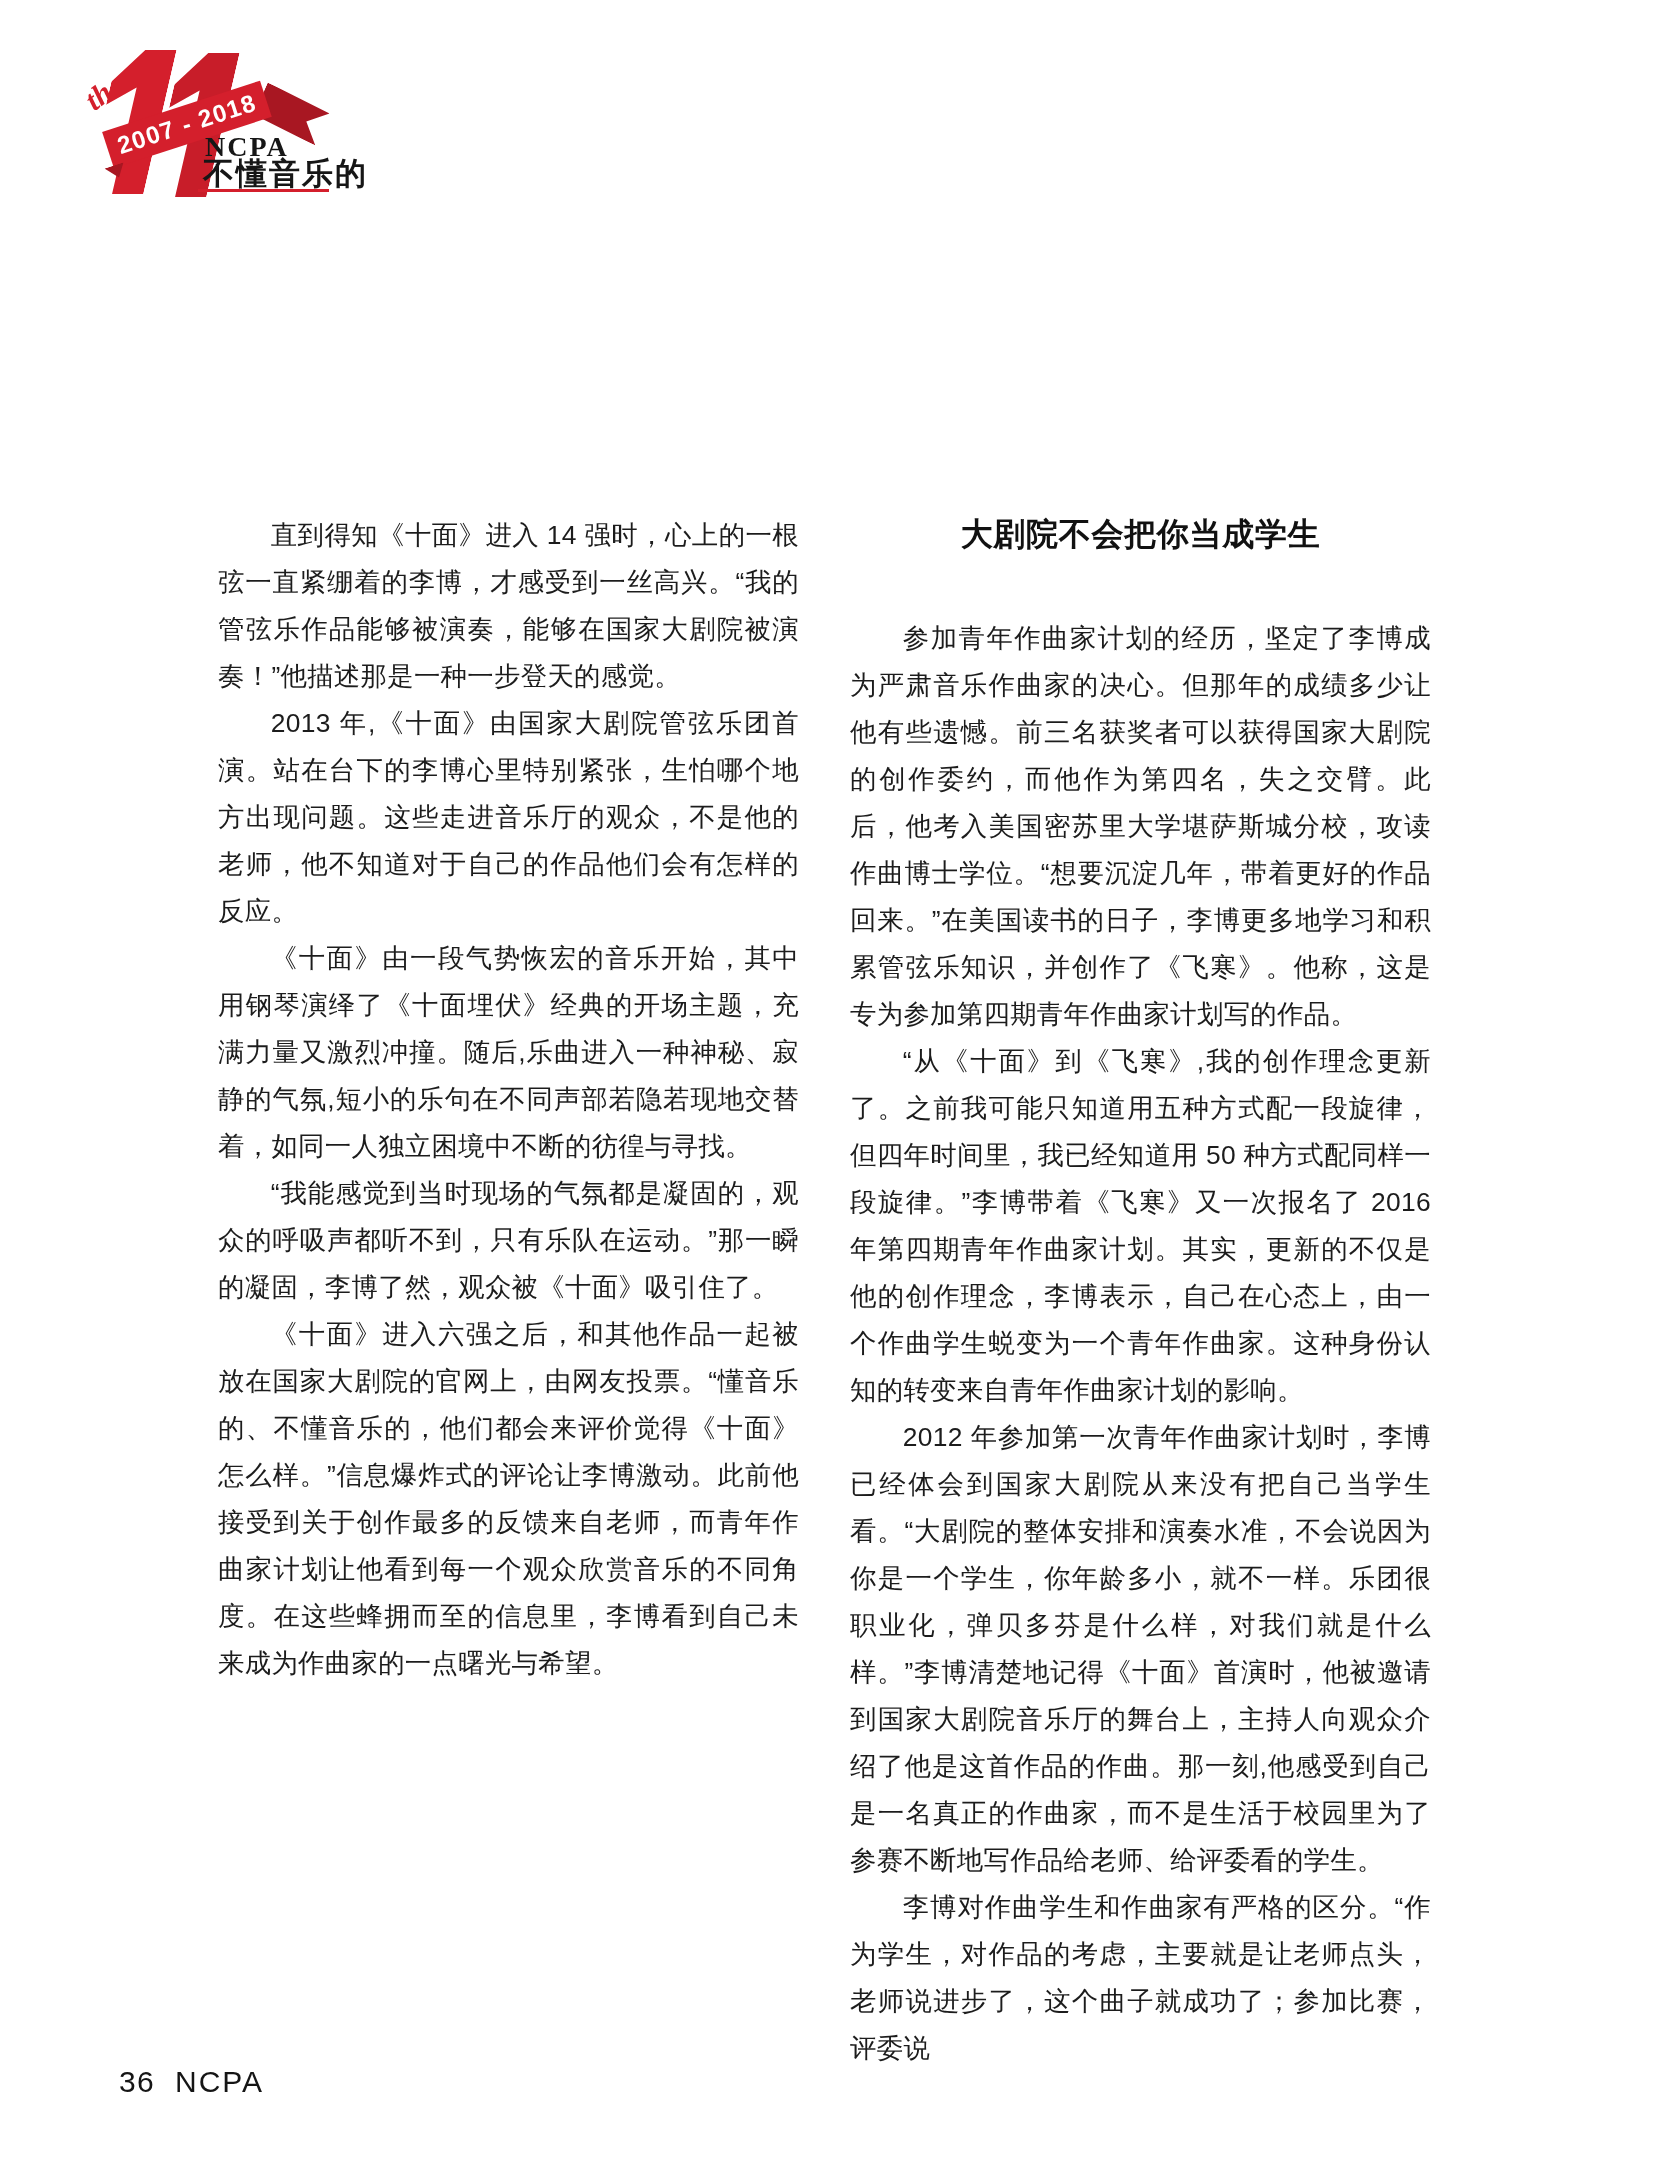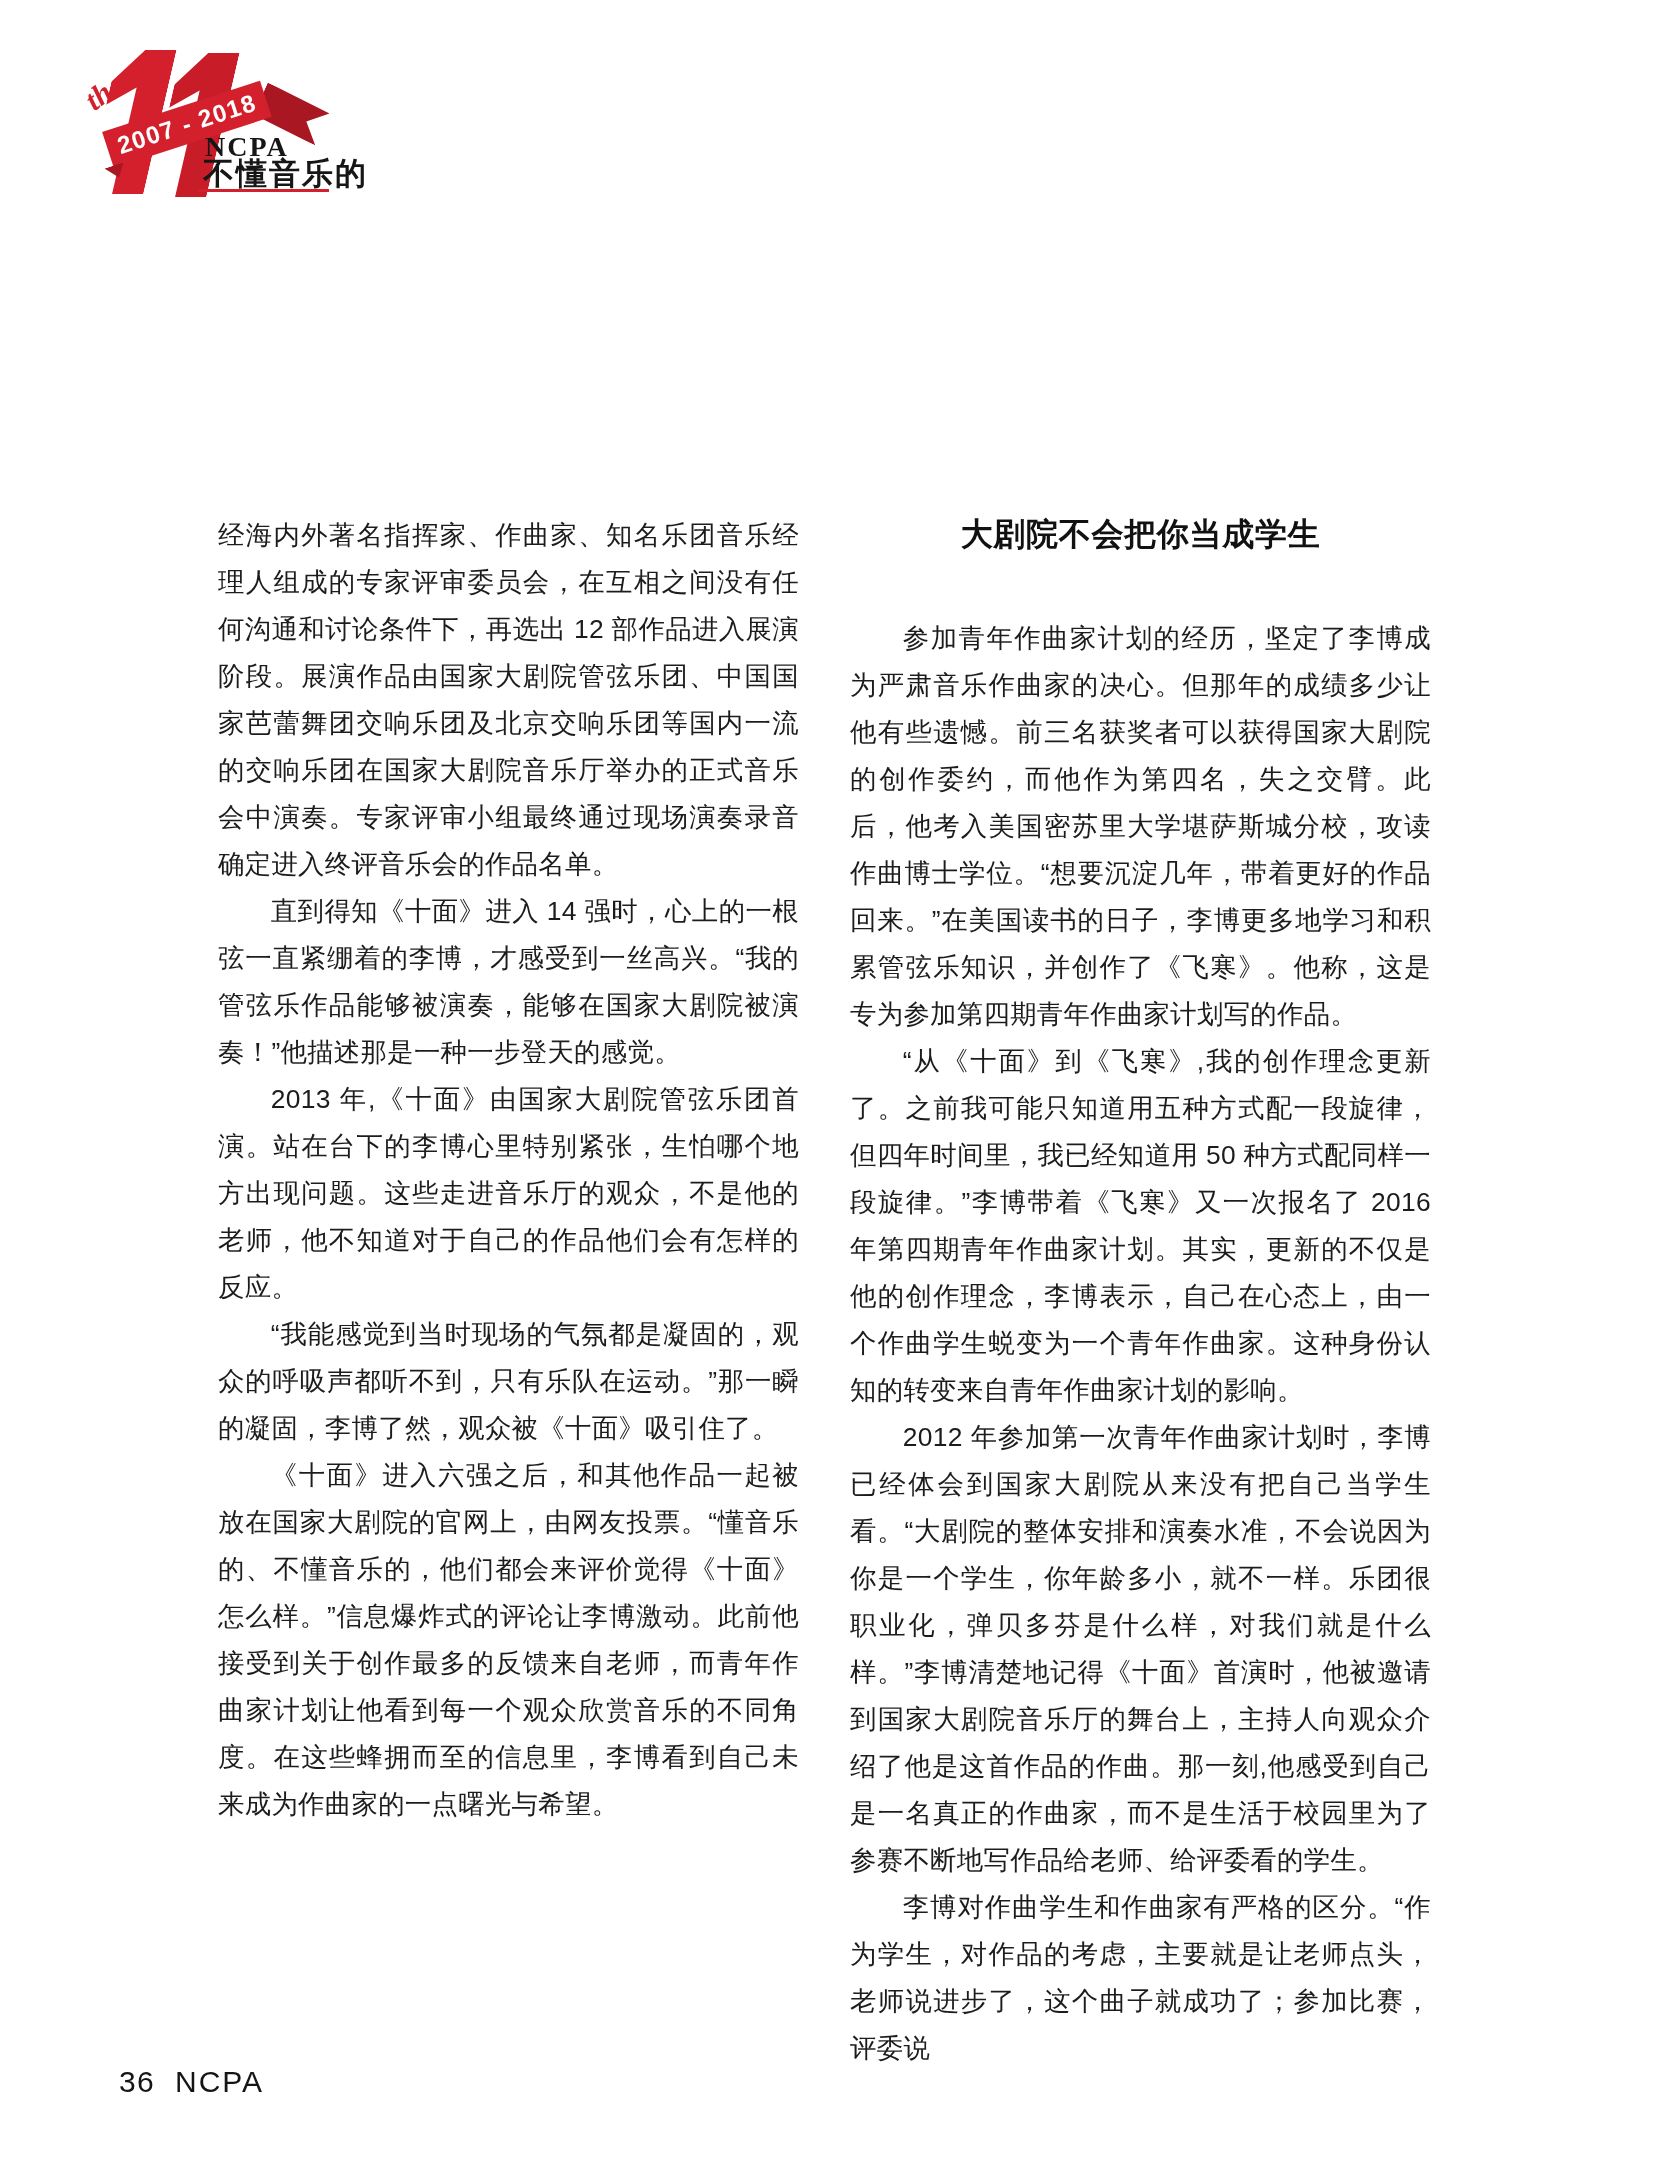--- a/index.html
+++ b/index.html
@@ -106,23 +106,23 @@
       <span>2007 - 2018</span>
     </div>
     <div class="ribbon-fold"></div>
     <div class="logo-ncpa">NCPA</div>
     <div class="logo-anniv">不懂音乐的</div>
     <div class="logo-underline"></div>
   </header>
 
   <main>
     <section class="col col-left">
-      <p class="cont">经海内外著名指挥家、作曲家、知名乐团音乐经理人组成的专家评审委员会，在互相之间没有任何沟通和讨论条件下，再选出 12 部作品进入展演阶段。展演作品由国家大剧院管弦乐团、中国国家芭蕾舞团交响乐团及北京交响乐团等国内一流的交响乐团在国家大剧院音乐厅举办的正式音乐会中演奏。专家评审小组最终通过现场演奏录音确定进入终评音乐会的作品名单。</p>
       <p>直到得知《十面》进入 14 强时，心上的一根弦一直紧绷着的李博，才感受到一丝高兴。“我的管弦乐作品能够被演奏，能够在国家大剧院被演奏！”他描述那是一种一步登天的感觉。</p>
       <p>2013 年,《十面》由国家大剧院管弦乐团首演。站在台下的李博心里特别紧张，生怕哪个地方出现问题。这些走进音乐厅的观众，不是他的老师，他不知道对于自己的作品他们会有怎样的反应。</p>
+      <p>《十面》由一段气势恢宏的音乐开始，其中用钢琴演绎了《十面埋伏》经典的开场主题，充满力量又激烈冲撞。随后,乐曲进入一种神秘、寂静的气氛,短小的乐句在不同声部若隐若现地交替着，如同一人独立困境中不断的彷徨与寻找。</p>
       <p>“我能感觉到当时现场的气氛都是凝固的，观众的呼吸声都听不到，只有乐队在运动。”那一瞬的凝固，李博了然，观众被《十面》吸引住了。</p>
       <p>《十面》进入六强之后，和其他作品一起被放在国家大剧院的官网上，由网友投票。“懂音乐的、不懂音乐的，他们都会来评价觉得《十面》怎么样。”信息爆炸式的评论让李博激动。此前他接受到关于创作最多的反馈来自老师，而青年作曲家计划让他看到每一个观众欣赏音乐的不同角度。在这些蜂拥而至的信息里，李博看到自己未来成为作曲家的一点曙光与希望。</p>
     </section>
 
     <section class="col col-right">
       <h2>大剧院不会把你当成学生</h2>
       <p>参加青年作曲家计划的经历，坚定了李博成为严肃音乐作曲家的决心。但那年的成绩多少让他有些遗憾。前三名获奖者可以获得国家大剧院的创作委约，而他作为第四名，失之交臂。此后，他考入美国密苏里大学堪萨斯城分校，攻读作曲博士学位。“想要沉淀几年，带着更好的作品回来。”在美国读书的日子，李博更多地学习和积累管弦乐知识，并创作了《飞寒》。他称，这是专为参加第四期青年作曲家计划写的作品。</p>
       <p>“从《十面》到《飞寒》,我的创作理念更新了。之前我可能只知道用五种方式配一段旋律，但四年时间里，我已经知道用 50 种方式配同样一段旋律。”李博带着《飞寒》又一次报名了 2016 年第四期青年作曲家计划。其实，更新的不仅是他的创作理念，李博表示，自己在心态上，由一个作曲学生蜕变为一个青年作曲家。这种身份认知的转变来自青年作曲家计划的影响。</p>
       <p>2012 年参加第一次青年作曲家计划时，李博已经体会到国家大剧院从来没有把自己当学生看。“大剧院的整体安排和演奏水准，不会说因为你是一个学生，你年龄多小，就不一样。乐团很职业化，弹贝多芬是什么样，对我们就是什么样。”李博清楚地记得《十面》首演时，他被邀请到国家大剧院音乐厅的舞台上，主持人向观众介绍了他是这首作品的作曲。那一刻,他感受到自己是一名真正的作曲家，而不是生活于校园里为了参赛不断地写作品给老师、给评委看的学生。</p>
       <p>李博对作曲学生和作曲家有严格的区分。“作为学生，对作品的考虑，主要就是让老师点头，老师说进步了，这个曲子就成功了；参加比赛，评委说</p>

